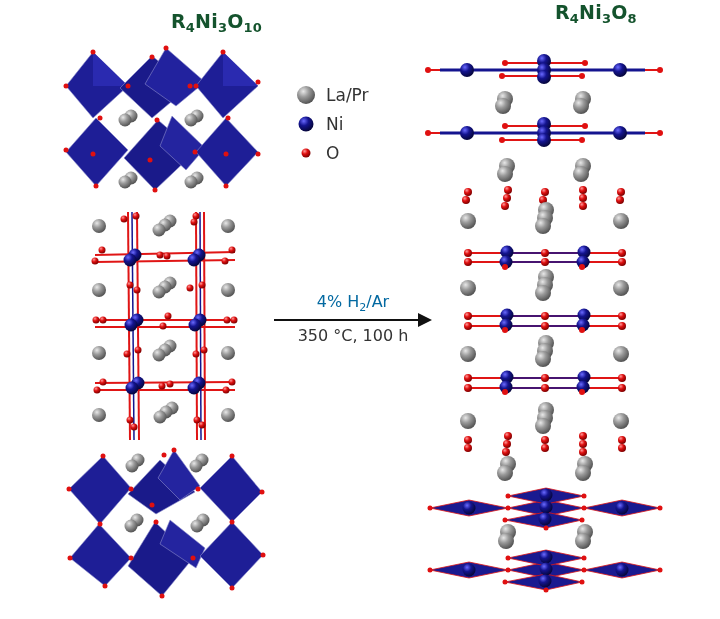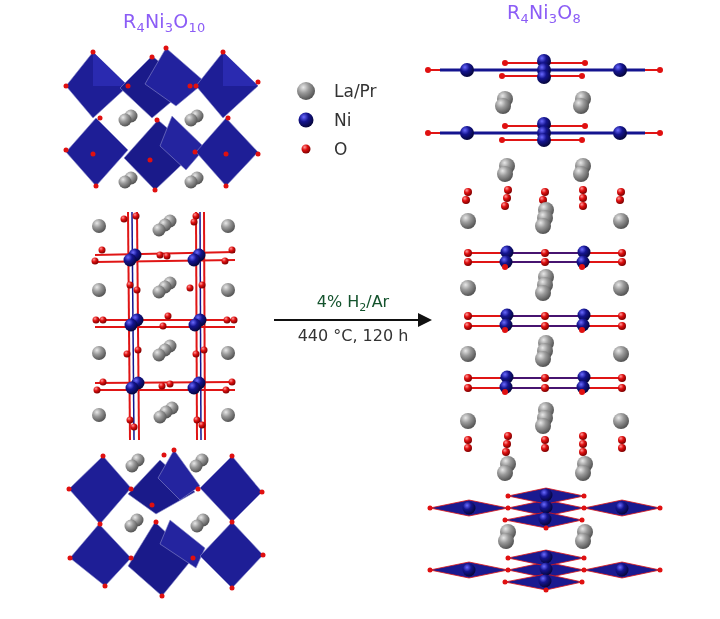--- a/index.html
+++ b/index.html
@@ -1,23 +1,23 @@
 <!DOCTYPE html>
 <html><head>
 <meta charset="utf-8">
 <style>
   html, body { margin:0; padding:0; background:#ffffff; }
   body { width:720px; height:619px; position:relative; overflow:hidden; font-family:"DejaVu Sans", sans-serif; color:#333; }
-  .title { position:absolute; font-size:19px; color:#8b5cf6; font-weight:400; letter-spacing:0.2px; }
+  .title { position:absolute; font-size:19px; color:#14532d; font-weight:700; letter-spacing:0.2px;margin-left:48px; }
   .title sub { font-size:13px; vertical-align:-4px; }
   .legend { position:absolute; left:296px; top:76px; }
-  .legend-row { display:flex; align-items:center; height:29px;gap:8px; }
+  .legend-row { display:flex; align-items:flex-end; height:29px; }
   .legend-label { font-size:17px; color:#333; margin-left:10px; }
   .arrow-wrap { position:absolute; left:272px; top:292px; width:162px; height:60px; }
-  .arrow-top { position:absolute; left:0; width:162px; top:0; text-align:center; font-size:16px; color:#14532d; }
+  .arrow-top { position:absolute; left:0; width:162px; top:0; text-align:center; font-size:16px; color:#0369a1; }
   .arrow-top sub { font-size:11px; }
   .arrow-bottom { position:absolute; left:0; width:162px; top:34px; text-align:center; font-size:16px; color:#333; }
   svg.scene { position:absolute; left:0; top:0; }
 </style>
 </head>
 <body>
 
 <div class="title" style="left:123px; top:10px;">
   <span>R</span><sub>4</sub><span>Ni</span><sub>3</sub><span>O</span><sub>10</sub>
 </div>
@@ -480,14 +480,14 @@
   <div class="legend-row">
     <svg width="20" height="20">
         <circle cx="10" cy="10" r="4.5" fill="url(#gO)"></circle>
       </svg>
     <span class="legend-label">O</span>
   </div>
 </div>
 
 <div class="arrow-wrap">
   <div class="arrow-top"><span>4% H</span><sub>2</sub><span>/Ar</span></div>
-  <div class="arrow-bottom">440 °C, 120 h</div>
+  <div class="arrow-bottom">350 °C, 100 h</div>
 </div>
 
 </body></html>

